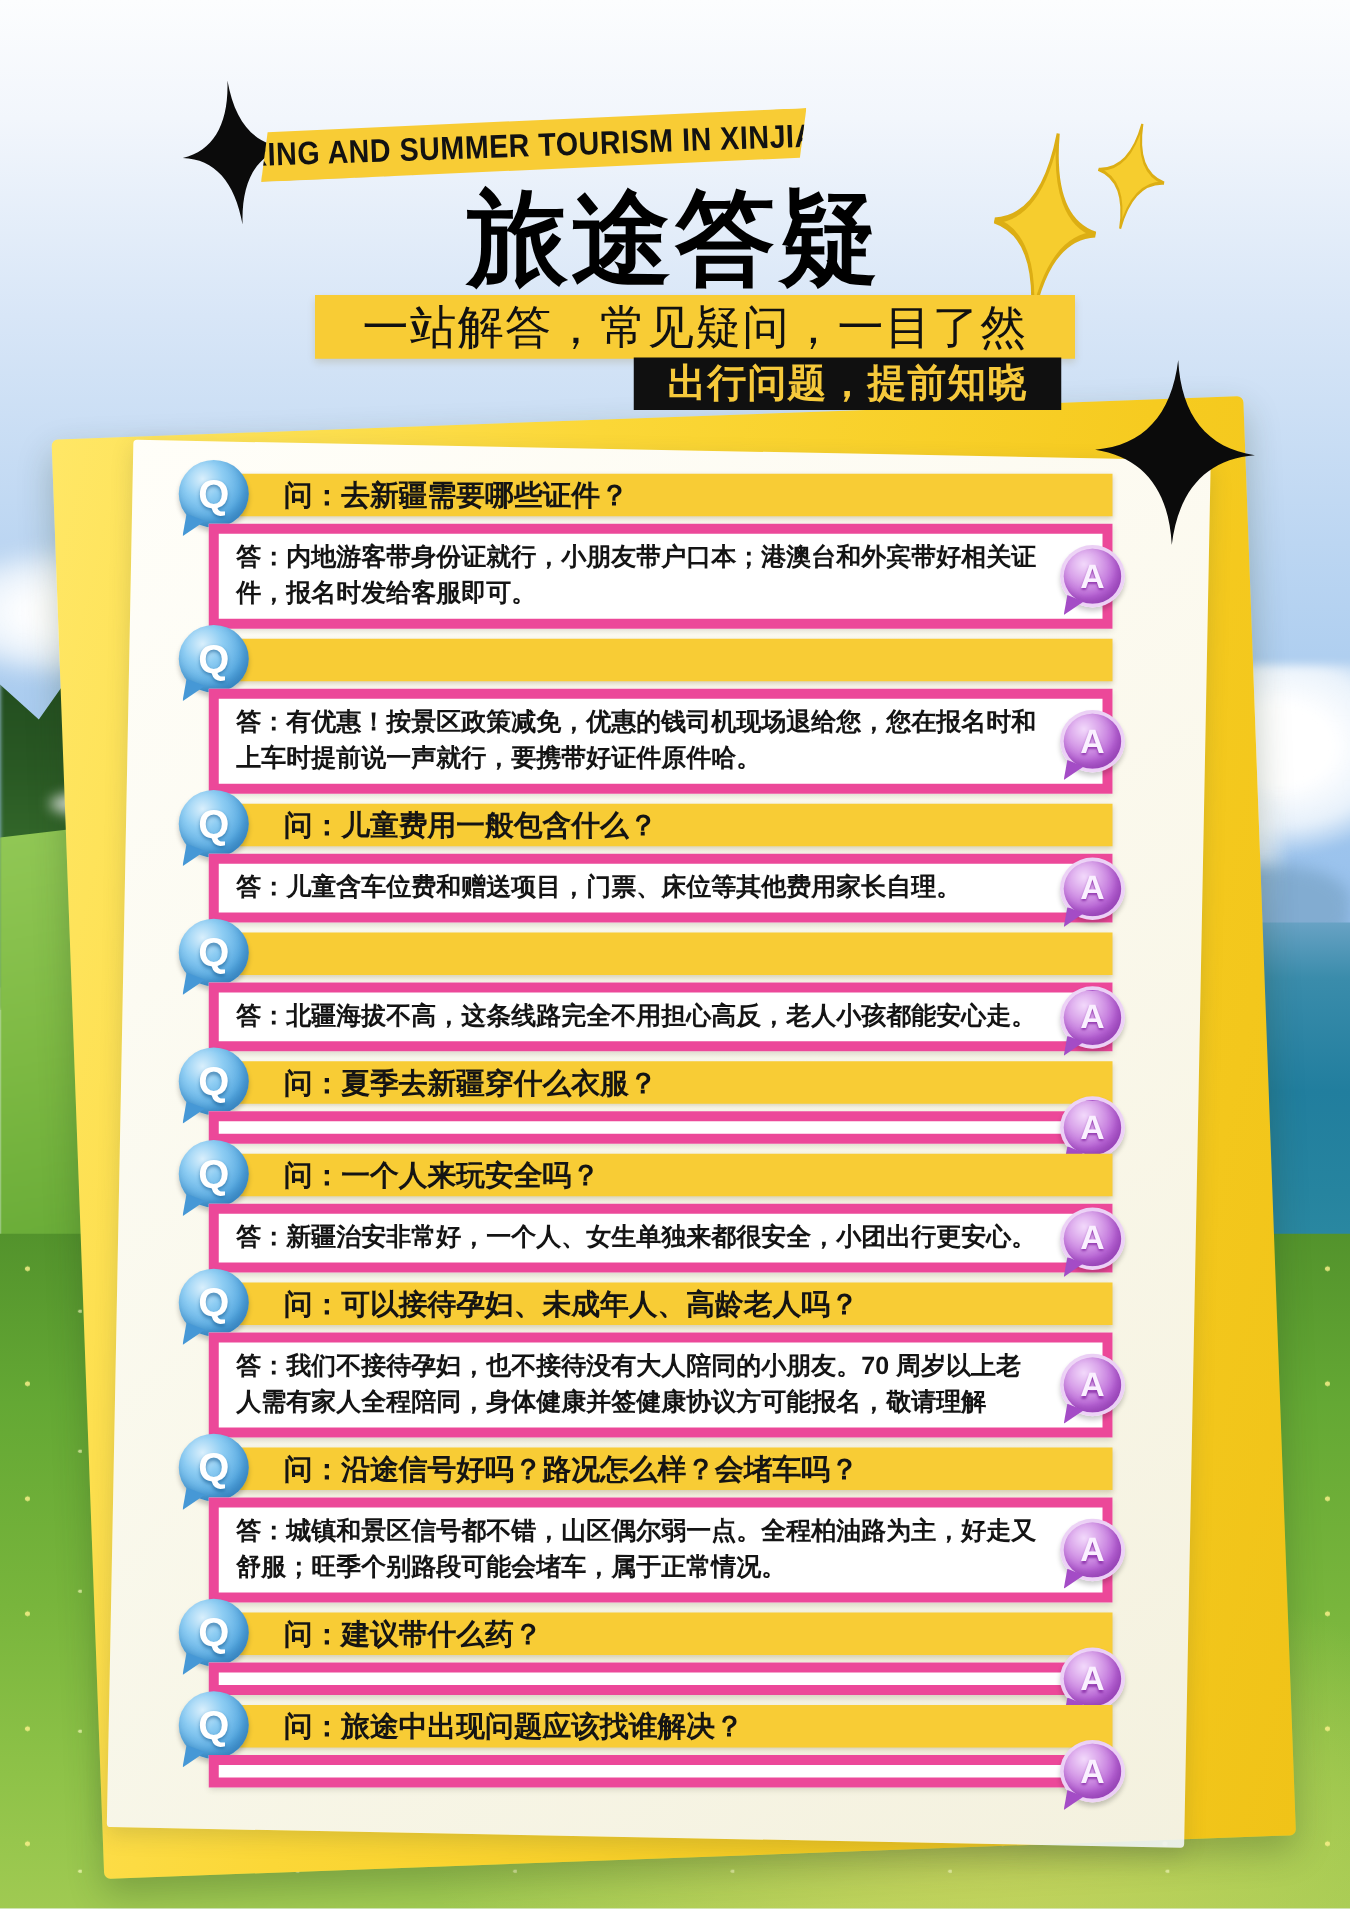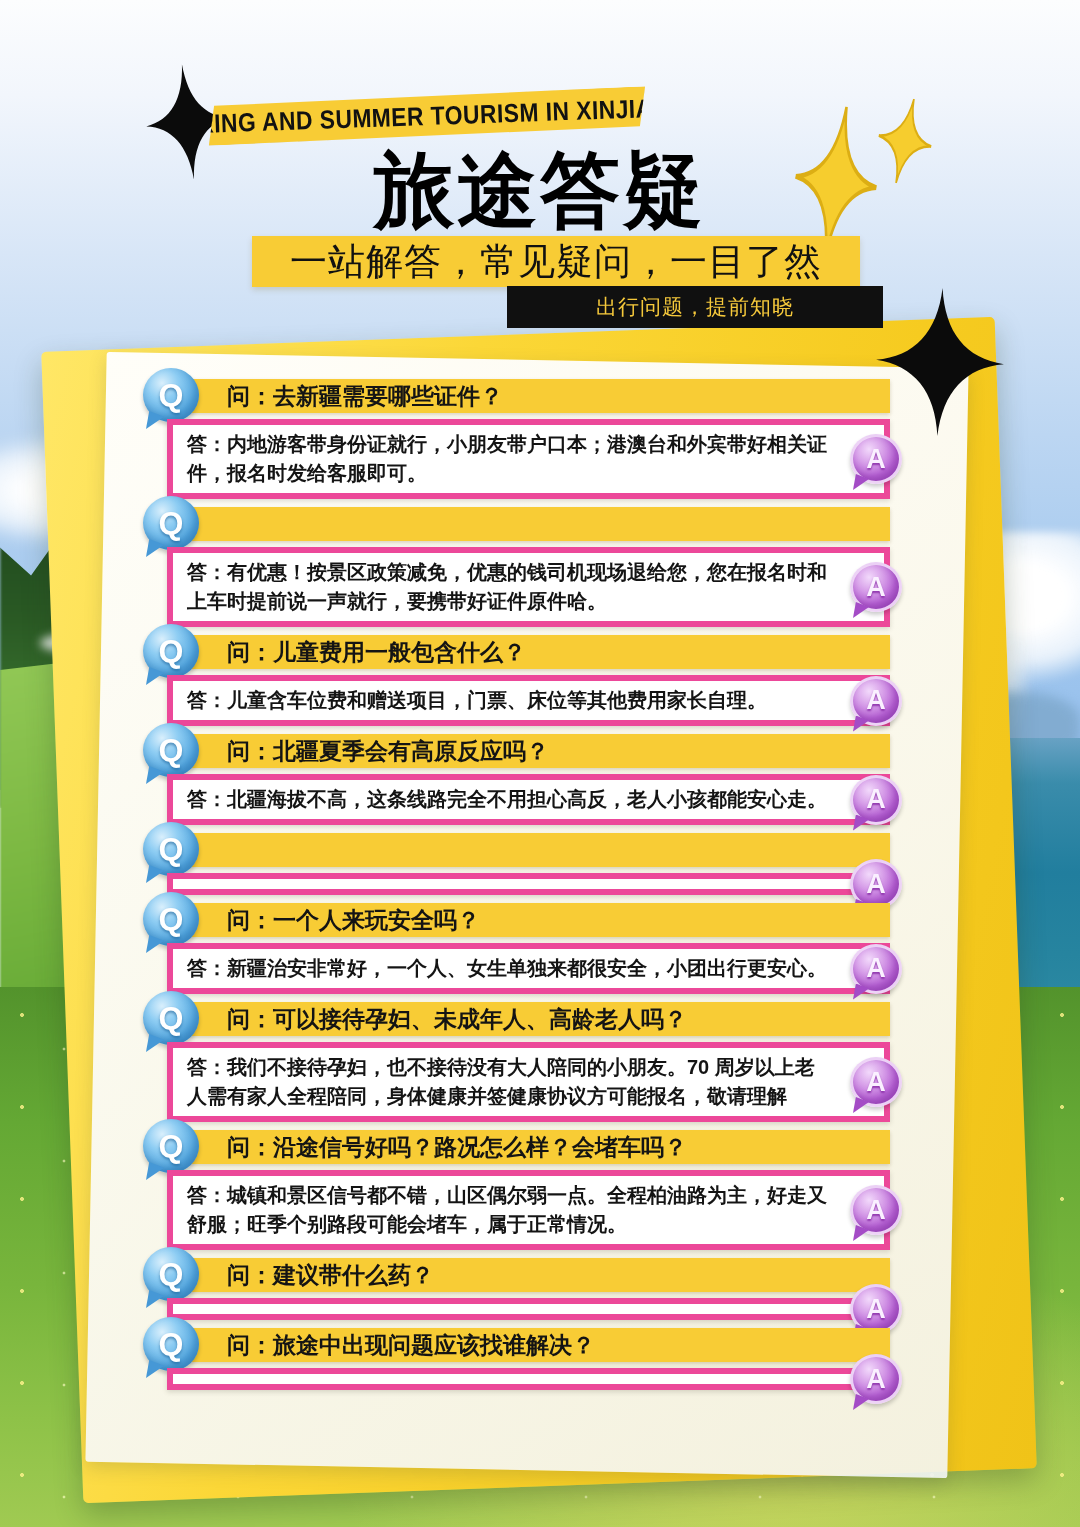--- a/index.html
+++ b/index.html
@@ -57,38 +57,38 @@
   .banner{position:absolute;left:208px;top:94px;width:438px;height:44px;background:#F8CC35;
     transform:rotate(-2deg);clip-path:polygon(1.5% 10%,100% 0,98.5% 90%,0 100%);
     display:flex;align-items:center;justify-content:center;box-shadow:0 3px 6px rgba(120,90,0,.2);}
   .banner span{display:inline-block;transform:scaleX(.88);white-space:nowrap;
     font-size:26px;font-weight:700;color:#121212;letter-spacing:.5px;}
   .title{position:absolute;left:0;top:138px;width:100%;margin:0;text-align:center;
     font-size:80px;font-weight:900;color:#000;letter-spacing:3px;transform:scaleY(1.04);}
   .subtitle{position:absolute;left:252px;top:236px;width:608px;height:51px;background:#F8CC35;
     display:flex;align-items:center;justify-content:center;font-size:37px;font-weight:400;color:#111;
     letter-spacing:1px;box-shadow:0 3px 6px rgba(120,90,0,.18);}
-  .notice-badge{position:absolute;left:507px;top:286px;width:376px;height:42px;background:#101010;
-    display:flex;align-items:center;justify-content:center;font-size:21px;font-weight:400;color:#F6C93B;
+  .notice-badge{position:absolute;left:507px;top:286px;width:342px;height:42px;background:#101010;
+    display:flex;align-items:center;justify-content:center;font-size:31px;font-weight:700;color:#F6C93B;
     letter-spacing:1px;}
 
   
   .faq{position:absolute;left:145px;top:379px;width:745px;display:flex;flex-direction:column;gap:8px;}
   .qa-item{display:flex;flex-direction:column;gap:6px;}
   .qa-q{position:relative;margin-left:44px;height:34px;background:#F8CC35;
     display:flex;align-items:center;padding-left:38px;
     font-size:23px;font-weight:800;color:#141414;box-shadow:0 2px 4px rgba(90,70,0,.22);}
   .q-bubble{position:absolute;left:-46px;top:-11px;width:56px;height:54px;border-radius:50%;
     display:flex;align-items:center;justify-content:center;
     background:radial-gradient(circle at 34% 28%,#d9effc 0%,#8ecdf3 30%,#55a8e0 65%,#3e93d2 100%);
     box-shadow:inset -3px -5px 8px rgba(30,100,160,.45),0 3px 4px rgba(0,0,0,.22);
     font-size:32px;font-weight:800;color:#ffffff;text-shadow:0 2px 3px rgba(25,95,150,.65);}
   .q-bubble::before{content:"";position:absolute;left:3px;bottom:-7px;width:18px;height:18px;
     background:#4698d6;clip-path:polygon(0 100%,18% 0,100% 32%);}
-  .qa-a{position:relative;margin-left:22px;background:#ffffff;border:6px solid #ec4899;
+  .qa-a{position:relative;margin-left:22px;background:#ffffff;border:8px solid #ec4899;
     padding:5px 52px 5px 14px;font-size:20px;font-weight:700;line-height:29px;color:#141414;
     box-shadow:0 2px 5px rgba(60,60,40,.18);}
   .a-bubble{position:absolute;right:-18px;top:50%;transform:translateY(-50%);
     width:52px;height:50px;border-radius:50%;border:3px solid rgba(238,214,247,.95);
     display:flex;align-items:center;justify-content:center;box-sizing:border-box;
     background:radial-gradient(circle at 35% 28%,#f2d9fb 0%,#d9a3ea 30%,#b965d6 62%,#a44cc6 100%);
     box-shadow:inset -3px -4px 7px rgba(120,40,150,.45),0 3px 4px rgba(0,0,0,.2);
     font-size:27px;font-weight:800;color:#faf0ff;text-shadow:0 2px 2px #8f35ad;}
   .a-bubble::before{content:"";position:absolute;left:0px;bottom:-9px;width:16px;height:16px;
     background:#a44cc6;clip-path:polygon(0 100%,18% 0,100% 32%);}
@@ -168,31 +168,31 @@
     </div>
     <div class="qa-a">
       <span>答：儿童含车位费和赠送项目，门票、床位等其他费用家长自理。</span>
       <span class="a-bubble">A</span>
     </div>
   </div>
 
   <div class="qa-item">
     <div class="qa-q">
       <span class="q-bubble">Q</span>
-      <span>问：北疆夏季会有高原反应吗？</span>
     </div>
     <div class="qa-a">
       <span>答：北疆海拔不高，这条线路完全不用担心高反，老人小孩都能安心走。</span>
       <span class="a-bubble">A</span>
     </div>
   </div>
 
   <div class="qa-item">
     <div class="qa-q">
       <span class="q-bubble">Q</span>
+      <span>问：夏季去新疆穿什么衣服？</span>
     </div>
     <div class="qa-a">
       <span class="a-bubble">A</span>
     </div>
   </div>
 
   <div class="qa-item">
     <div class="qa-q">
       <span class="q-bubble">Q</span>
       <span>问：一个人来玩安全吗？</span>

